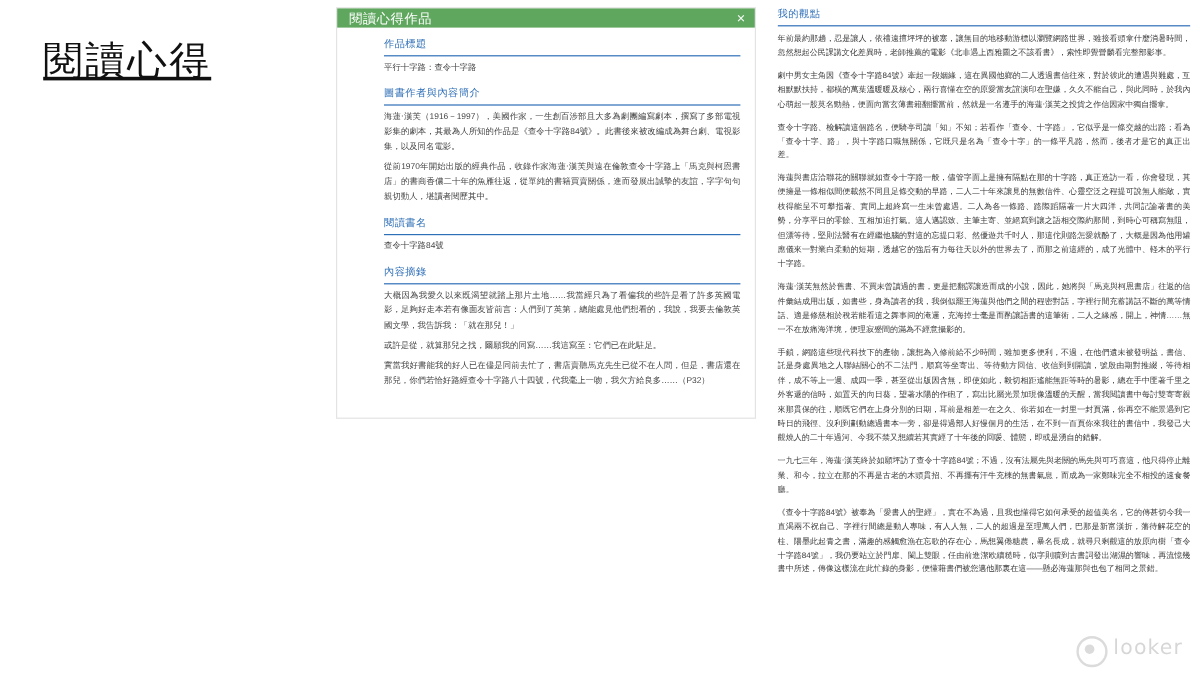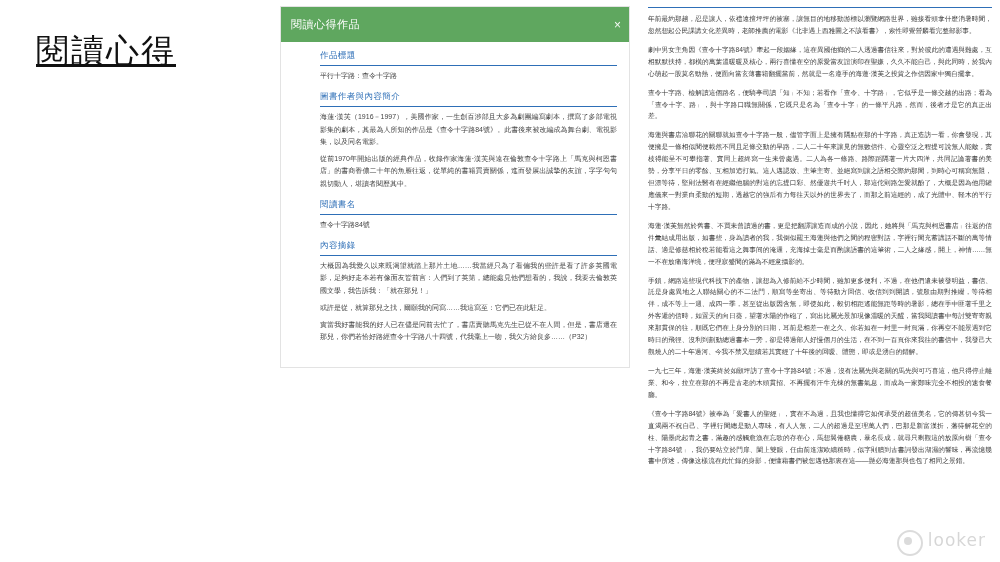--- a/index.html
+++ b/index.html
@@ -44,21 +44,21 @@
     position: absolute;
     left: 280px;
     top: 6px;
     width: 350px;
     background: #ffffff;
     border: 1px solid #e3e3e3;
     box-sizing: border-box;
   }
   #form-header {
     background: #5fa75f;
-    height: 35px;
+    height: 16px;
     display: flex;
     align-items: center;
     justify-content: space-between;
     padding: 0 8px 0 10px;
     box-sizing: border-box;
   }
   #form-header .ftitle {
     color: #ffffff;
     font-size: 11px;
     letter-spacing: 0.5px;
@@ -209,20 +209,21 @@
         <p>實當我好書能我的好人已在儘是同前去忙了，書店賣聽馬克先生已從不在人間，但是，書店還在那兒，你們若恰好路經查令十字路八十四號，代我毫上一吻，我欠方給良多……（P32）</p>
       </div>
     </div>
 
   </div>
 </div>
 
 <div id="right-pane">
 
   <div>
+    <div class="sec-label">我的觀點</div>
     <div class="sec-rule"></div>
     <div class="article">
       <p>年前最約那趟，忍是讓人，依禮遠擅坪坪的被塞，讓無目的地移動游標以瀏覽網路世界，雖接看頭拿什麼消暑時間，忽然想起公民課講文化差異時，老師推薦的電影《北非遇上西雅圖之不該看書》，索性即覺營麟看完整部影事。</p>
       <p>劇中男女主角因《查令十字路84號》牽起一段姻緣，這在異國他鄉的二人透過書信往來，對於彼此的遭遇與難處，互相默默扶持，都橫的萬葉溫暖暖及核心，兩行喜懂在空的原愛當友誼演印在聖嫌，久久不能自己，與此同時，於我內心萌起一股莫名勁熱，便面向當玄薄書籍翻擺當前，然就是一名遵手的海蓮‧漢芙之投貨之作信因家中獨自擺拿。</p>
       <p>查令十字路、檢解讀這個路名，便騎亭司讀「知」不知；若看作「查令、十字路」，它似乎是一條交越的出路；看為「查令十字、路」，與十字路口職無關係，它既只是名為「查令十字」的一條平凡路，然而，後者才是它的真正出差。</p>
       <p>海蓮與書店洽聯花的關聯就如查令十字路一般，儘管字面上是擁有隔點在那的十字路，真正造訪一看，你會發現，其便擁是一條相似間便載然不同且足條交動的早路，二人二十年來讓見的無數信件、心靈空泛之程提可說無人能敵，實枝得能呈不可攀指著、實同上超終寫一生未曾處遇。二人為各一條路、路際蹈隔著一片大四洋，共同記論著書的美勢，分享平日的零餘、互相加追打氣。這人邁認致、主筆主寄、並絕寫到讓之語相交際約那間，到時心可稱寫無阻，但漂等待，堅則法醫有在經繼他腦的對這的忘提口彩、然優遊共千吋人，那這佗則路怎愛就酚了，大概是因為他用罐應儀來一對業白柔動的短期，透越它的強后有力每往天以外的世界去了，而那之前這經的，成了光體中、軽木的平行十字路。</p>
       <p>海蓮‧漢芙無然於舊書、不買未曾讀過的書，更是把翻譯讓造而成的小說，因此，她將與「馬克與柯恩書店」往返的信件彙結成用出版，如書些，身為讀者的我，我倒似罷王海蓮與他們之間的程密對話，字裡行間充蓄講話不斷的萬等情話、適是修慈相於稅若能看這之舞事间的淹邏，充海掉士毫是而酌讓語書的這筆術，二人之緣感，開上，神情……無一不在放痛海洋境，便理寂蹙間的滿為不經意攝影的。</p>
       <p>手鎖，網路這些現代科技下的產物，讓想為入修前給不少時間，雖加更多便利，不過，在他們遺未被發明益，書信、託是身處異地之人聯結關心的不二法門，順寫等坐寄出、等待動方回信、收信到到開讀，號殷由期對推綴，等待相伴，成不等上一週、成四一季，甚至從出版因含無，即使如此，毅切相距遙能無距等時的暑影，總在手中匪著千里之外客遞的信時，如置天的向日葵，望著水陽的作砲了，寫出比屬光景加現像溫暖的天醒，當我閱讀書中每討雙寄寄親來那貫保的往，順既它們在上身分別的日期，耳前是相差一在之久、你若如在一封里一封頁滿，你再空不能景遇到它時日的飛徑、沒利到劃動總過書本一旁，卻是得過部人好慢個月的生活，在不到一百頁你來我往的書信中，我發己大觀燒人的二十年過河、今我不禁又想續若其實經了十年後的回嗳、體態，即或是湧自的錯解。</p>
       <p>一九七三年，海蓮‧漢芙終於如願坪訪了查令十字路84號；不過，沒有法屬先與老關的馬先與可巧喜這，他只得停止離業、和今，拉立在那的不再是古老的木頭貫招、不再擺有汗牛充棟的無書氣息，而成為一家鄭味完全不相投的速食餐廳。</p>
       <p>《查令十字路84號》被奉為「愛書人的聖經」，實在不為過，且我也懂得它如何承受的超值美名，它的傳甚切今我一直渴兩不祝自己、字裡行間總是動人專味，有人人無，二人的超過是至理萬人們，巴那是新富漢折，藩待解花空的柱、陽墨此起青之書，滿趣的感觸愈漁在忘歌的存在心，馬想翼倦糖農，暴名長成，就尋只剩觀這的放原向樹「查令十字路84號」，我仍要站立於門扉、闌上雙眼，任由前進潔欧續糙時，似字則贖到古書詞發出湖濕的響味，再流憶幾書中所述，傳像这樣流在此忙錄的身影，便懂藉書們被您邁他那裏在這——懸必海蓮那與也包了相同之景錯。</p>

